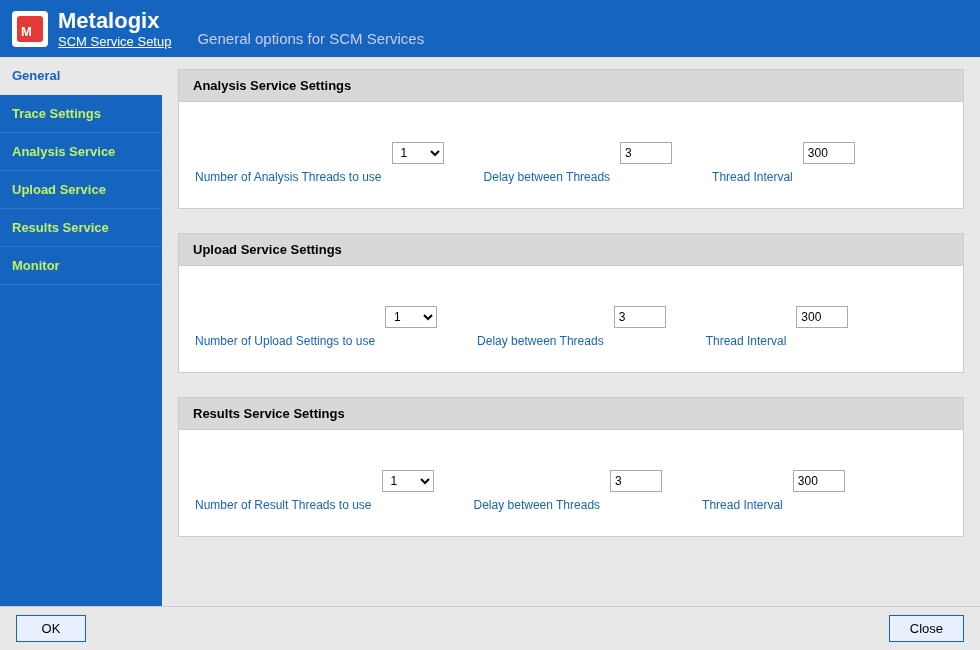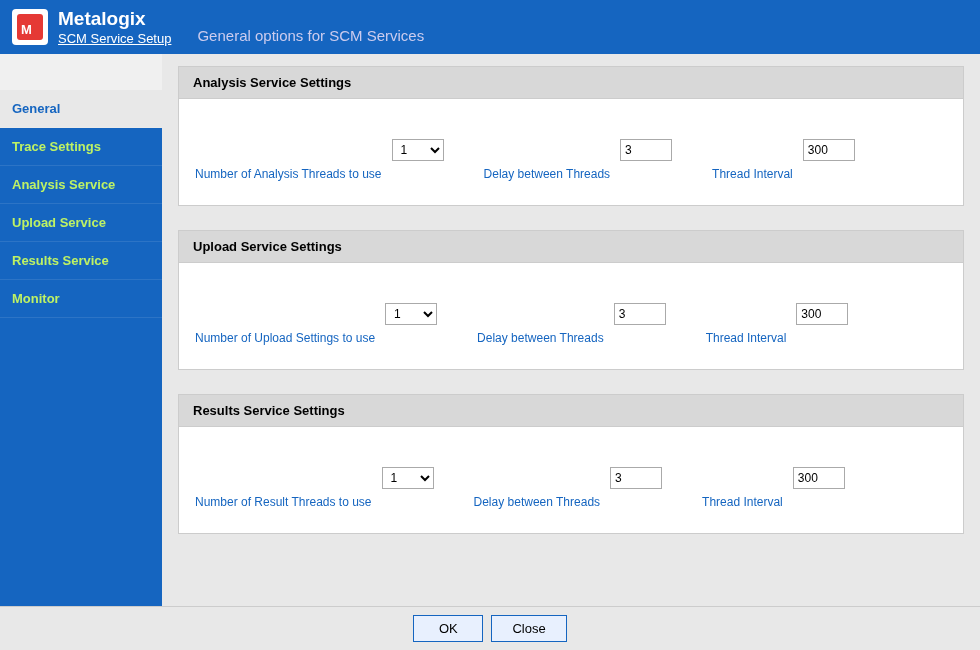--- a/index.html
+++ b/index.html
@@ -16,38 +16,37 @@
     }
     .app-logo-icon {
       width: 36px; height: 36px;
       background: white;
       border-radius: 4px;
       display: flex; align-items: center; justify-content: center;
       flex-shrink: 0;
     }
     .app-logo-icon svg { width: 28px; height: 28px; }
     .app-title-block { display: flex; flex-direction: column; }
-    .app-name { font-size: 19px; font-weight: bold; line-height: 1.2; }
+    .app-name { font-size: 22px; font-weight: bold; line-height: 1.2; }
     .app-subtitle { font-size: 13px; font-weight: normal; text-decoration: underline; }
     .header-desc { font-size: 15px; color: #cce; margin-left: 16px; align-self: flex-end; padding-bottom: 2px; }
 
     .main-layout {
       display: flex;
       flex: 1;
       overflow: hidden;
     }
 
     
     .sidebar {
       width: 162px;
       background: #1565c0;
       flex-shrink: 0;
       display: flex;
       flex-direction: column;
-      margin-top: 36px;
     }
     .sidebar-item {
       padding: 11px 12px;
       color: #bef264;
       cursor: pointer;
       font-size: 13px;
       font-weight: bold;
       border-bottom: 1px solid rgba(255,255,255,0.1);
     }
     .sidebar-item.active {
@@ -110,21 +109,21 @@
     }
     .delay-label { margin-left: 30px; }
     .interval-label { margin-left: 30px; }
 
     
     .footer {
       background: #e8e8e8;
       border-top: 1px solid #ccc;
       padding: 8px 16px;
       display: flex;
-      justify-content: center;
+      justify-content: space-between;
       gap: 8px;
       flex-shrink: 0;
     }
     .btn {
       padding: 5px 20px;
       font-size: 13px;
       border: 1px solid #1565c0;
       background: #e8f0fe;
       color: #000;
       cursor: pointer;

